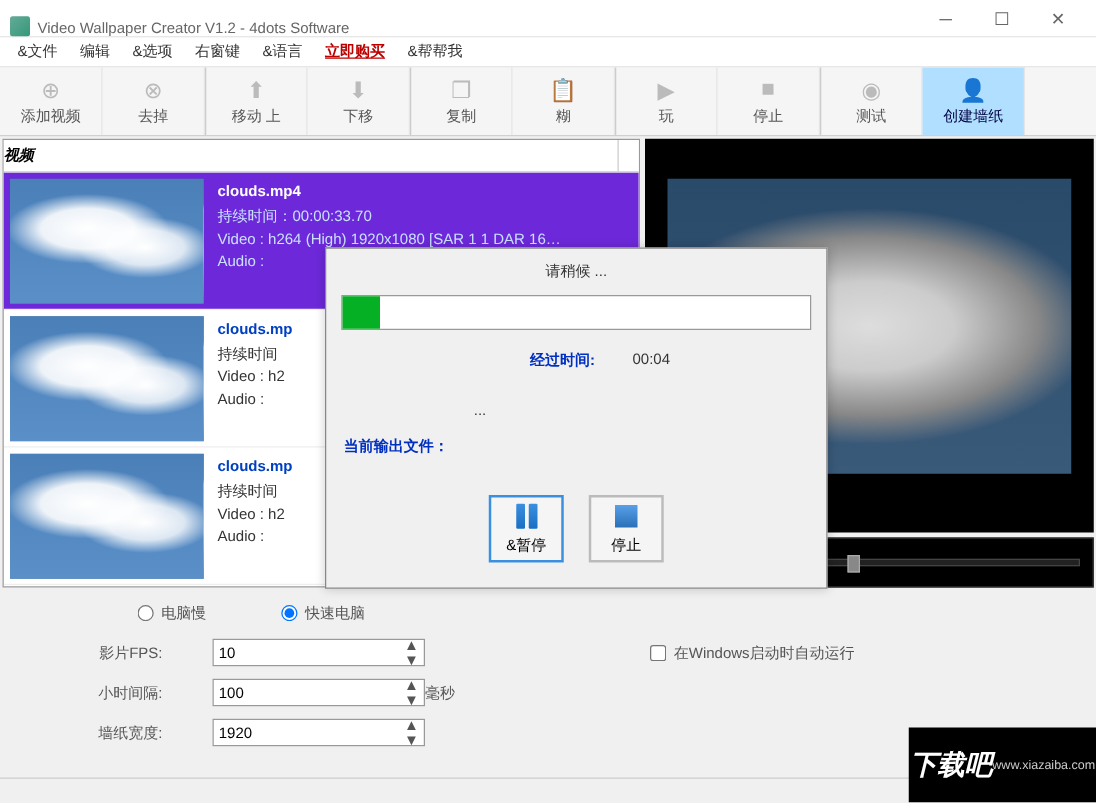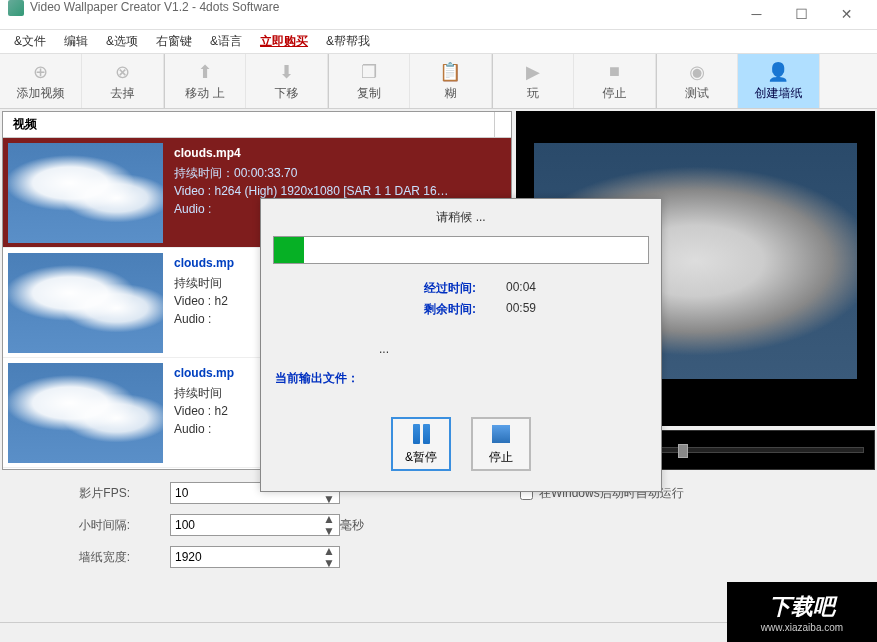--- a/index.html
+++ b/index.html
@@ -1,19 +1,19 @@
 <!DOCTYPE html>
 <html><head>
 <meta charset="utf-8">
 <style>
 * { box-sizing: border-box; margin: 0; padding: 0; font-family: "Microsoft YaHei", "SimSun", Arial, sans-serif; font-size: 12px; }
 body { width: 877px; height: 642px; background: #f0f0f0; position: relative; overflow: hidden; }
 
 
-.titlebar { height: 30px; background: #fff; display: flex; align-items: flex-start; padding: 0 8px; color: #555; border-bottom: 1px solid #e0e0e0; }
+.titlebar { height: 30px; background: #fff; display: flex; align-items: flex-end; padding: 0 8px; color: #555; border-bottom: 1px solid #e0e0e0; }
 .titlebar .app-icon { width: 16px; height: 16px; margin-right: 6px; background: linear-gradient(135deg,#6a9,#397); border-radius:2px; }
 .titlebar .title-text { flex: 1; color:#666; }
 .win-btns { display:flex; gap:0; }
 .win-btn { width: 45px; height: 28px; display:flex; align-items:center; justify-content:center; color:#666; font-size:14px; }
 
 
 .menubar { height: 24px; background:#fff; display:flex; align-items:flex-end; padding:0 6px; gap:2px; border-bottom:1px solid #e0e0e0; }
 .menu-item { padding: 3px 8px; color:#333; }
 .menu-item.buy { color:#b00; font-weight:bold; text-decoration:underline; }
 
@@ -21,25 +21,25 @@
 .toolbar { height: 55px; background:#f5f5f5; display:flex; border-bottom:1px solid #d0d0d0; }
 .tool-btn { width: 82px; display:flex; flex-direction:column; align-items:center; justify-content:center; gap:2px; border-right:1px solid #e5e5e5; color:#555; }
 .tool-btn .ico { width:22px; height:22px; display:flex; align-items:center; justify-content:center; color:#bbb; font-size:18px; }
 .tool-btn.create { background:#b0dfff; color:#004; }
 .tool-btn.sep { border-left:1px solid #ccc; }
 
 
 .main { display:flex; height: calc(642px - 30px - 24px - 55px - 150px - 20px); }
 .left-panel { width: 510px; border:1px solid #999; margin:2px; background:#fff; display:flex; flex-direction:column; }
 .left-header { background:#fff; border-bottom:1px solid #ccc; display:flex; }
-.left-header .col { padding:4px 10px; font-weight:bold; flex:1; }
+.left-header .col { padding:4px 0; font-weight:bold; flex:1;font-style:italic; }
 .left-header .scroll-gap { width:17px; border-left:1px solid #ccc; }
 .video-list { flex:1; overflow:auto; }
 .video-row { display:flex; border-bottom:1px solid #eee; height:110px; }
-.video-row.selected { background:#7f1d1d; color:#fff; }
+.video-row.selected { background:#6d28d9; color:#fff; }
 .video-row.selected .v-title { color:#fff; }
 .video-row.selected .v-meta { color:#c9e1ff; }
 .thumb { width:155px; height:100px; margin:5px; background: linear-gradient(to bottom, #3a6fa8 0%, #4a7fb8 20%, #fff 25%, #e8e8e8 30%, #fff 40%, #d8d8d8 50%, #fff 60%, #3a6fa8 100%); position:relative; overflow:hidden; }
 .thumb::before { content:""; position:absolute; inset:0; background: radial-gradient(ellipse 60% 40% at 40% 40%, #fff 0%, rgba(255,255,255,0.9) 40%, transparent 70%), radial-gradient(ellipse 50% 35% at 70% 55%, #fff 0%, rgba(255,255,255,0.8) 40%, transparent 70%), linear-gradient(to bottom, #4a7fb8 0%, #5a8fc8 100%); }
 .v-info { padding:8px 6px; flex:1; overflow:hidden; }
 .v-title { color:#0040c0; font-weight:bold; margin-bottom:4px; }
 .v-meta { color:#333; line-height:1.5; white-space:nowrap; }
 
 .right-panel { flex:1; margin:2px; display:flex; flex-direction:column; }
 .preview { flex:1; background:#000; margin-bottom:4px; position:relative; overflow:hidden; }
@@ -57,21 +57,21 @@
 .set-label { width:110px; text-align:right; margin-right:40px; color:#555; }
 .num-input { width:170px; height:22px; border:1px solid #999; padding:0 4px; background:#fff; display:flex; align-items:center; justify-content:space-between; }
 .num-input .spinners { display:flex; flex-direction:column; font-size:7px; color:#555; line-height:1; }
 .unit { color:#555; }
 .check-opt { display:flex; align-items:center; gap:6px; margin-left:180px; color:#555; }
 
 
 .statusbar { position:absolute; bottom:0; left:0; right:0; height:20px; background:#f0f0f0; border-top:1px solid #ccc; display:flex; align-items:center; justify-content:flex-end; padding:0 10px; color:#555; }
 
 
-.watermark { position:absolute; right:0; bottom:0; width:150px; height:60px; background:#000; color:#fff; display:flex; flex-direction:column; align-items:center; justify-content:center; z-index:50; }
+.watermark { position:absolute; right:0; bottom:0; width:150px; height:60px; background:#000; color:#fff; display:flex; align-items:center; justify-content:center; z-index:50; }
 .watermark .big { font-size:22px; font-weight:bold; font-style:italic; }
 .watermark .small { font-size:10px; color:#ccc; }
 
 
 .modal { position:absolute; top:198px; left:260px; width:402px; background:#f0f0f0; border:1px solid #888; box-shadow:0 0 8px rgba(0,0,0,0.2); z-index:100; }
 .modal-title { text-align:center; padding:10px; color:#333; }
 .progress { height:28px; border:1px solid #999; background:#fff; margin:0 12px 16px 12px; position:relative; }
 .progress-fill { position:absolute; top:0; left:0; height:100%; background:#06b025; }
 .time-rows { text-align:center; margin-bottom:24px; }
 .time-row { display:flex; justify-content:center; gap:30px; margin-bottom:4px; }
@@ -199,20 +199,30 @@
     <div class="preview-ctrl">
       <span class="vol-icon">🔊</span>
       <div class="slider-track">
           <div class="slider-thumb"></div>
         </div>
     </div>
   </div>
 </div>
 
 <div class="settings">
+  <div class="radio-row">
+    <label class="radio-opt">
+        <input type="radio" name="pc" style="">
+        <span>电脑慢</span>
+      </label>
+    <label class="radio-opt">
+        <input type="radio" name="pc" checked="" style="">
+        <span>快速电脑</span>
+      </label>
+  </div>
   <div class="set-row">
     <div class="set-label">影片FPS:</div>
     <div class="num-input">
         <span>10</span>
         <div class="spinners">
           <span>▲</span>
           <span>▼</span>
         </div>
       </div>
     <label class="check-opt">
@@ -255,24 +265,20 @@
 <div class="modal">
   <div class="modal-title">请稍候 ...</div>
   <div class="progress">
       <div class="progress-fill" id="pfill" style="width: 8%;"></div>
     </div>
   <div class="time-rows">
     <div class="time-row">
         <span class="time-label">经过时间:</span>
         <span class="time-val">00:04</span>
       </div>
-    <div class="time-row">
-        <span class="time-label">剩余时间:</span>
-        <span class="time-val">00:59</span>
-      </div>
   </div>
   <div class="outfile-row">
       <span class="outfile-label">当前输出文件：</span>
       <span class="outfile-val">...</span>
     </div>
   <div class="modal-btns">
     <div class="m-btn">
         <div class="b-ico">
           <div class="pause-bars">
             <span></span>

